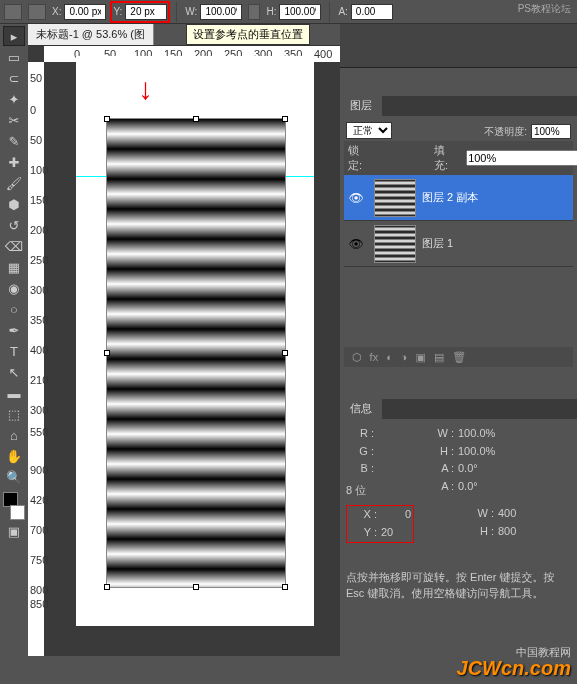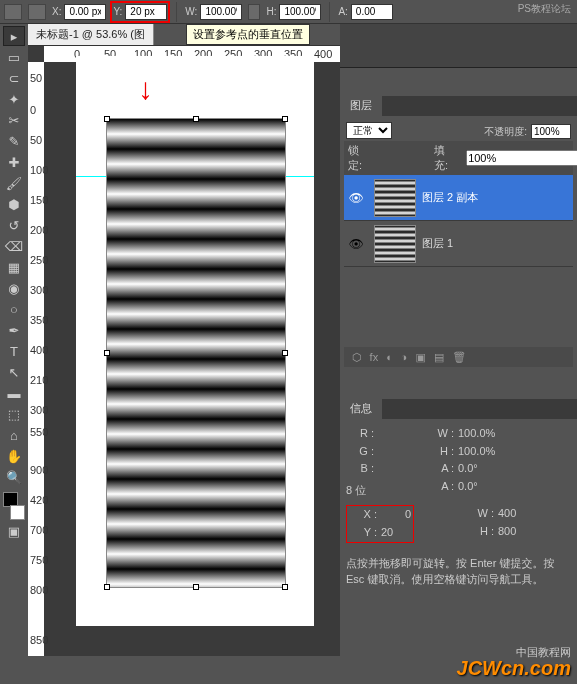--- a/index.html
+++ b/index.html
@@ -172,21 +172,21 @@
           <span style="top:252px">350</span>
           <span style="top:282px">400</span>
           <span style="top:312px">210</span>
           <span style="top:342px">300</span>
           <span style="top:364px">550</span>
           <span style="top:402px">900</span>
           <span style="top:432px">420</span>
           <span style="top:462px">700</span>
           <span style="top:492px">750</span>
           <span style="top:522px">800</span>
-          <span style="top:572px">850</span>
+          <span style="top:536px">850</span>
       </div>
       <div class="paper"></div>
       <div class="guide"></div>
       <div class="stripes">
         <div class="hnd" style="top:-3px;left:-3px"></div>
         <div class="hnd" style="top:-3px;left:50%;margin-left:-3px"></div>
         <div class="hnd" style="top:-3px;right:-3px"></div>
         <div class="hnd" style="top:50%;left:-3px;margin-top:-3px"></div>
         <div class="hnd" style="top:50%;right:-3px;margin-top:-3px"></div>
         <div class="hnd" style="bottom:-3px;left:-3px"></div>
@@ -298,20 +298,20 @@
             <div class="row">
                 <span class="k">W :</span>
                 <span>400</span>
               </div>
             <div class="row">
                 <span class="k">H :</span>
                 <span>800</span>
               </div>
           </div>
         </div>
-        <div style="margin-top:12px;line-height:1.5">点按并拖移即可旋转。按 Enter 键提交。按 Esc 键取消。使用空格键访问导航工具。</div>
+        <div style="margin-top:26px;line-height:1.5">点按并拖移即可旋转。按 Enter 键提交。按 Esc 键取消。使用空格键访问导航工具。</div>
       </div>
     </div>
   </div>
 </div>
 
 <div class="wm3">中国教程网</div>
 <div class="watermark">JCWcn.com</div>
 
 </body></html>

